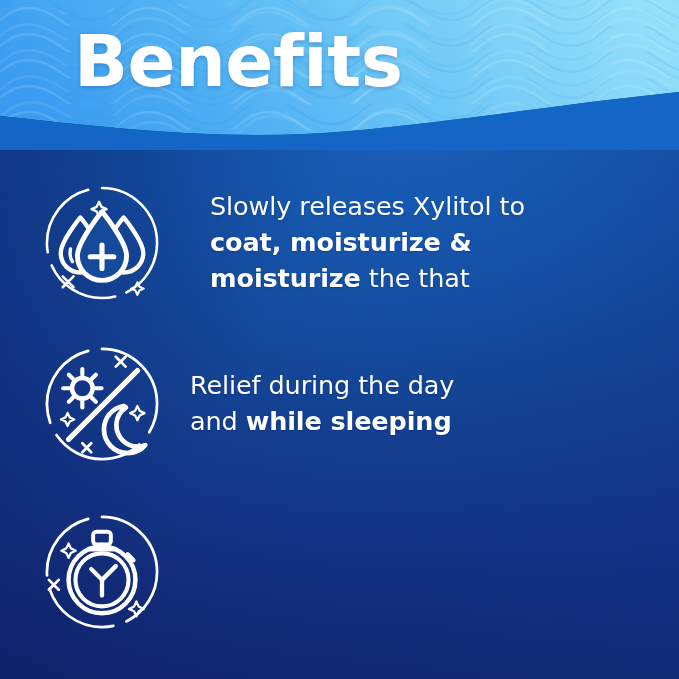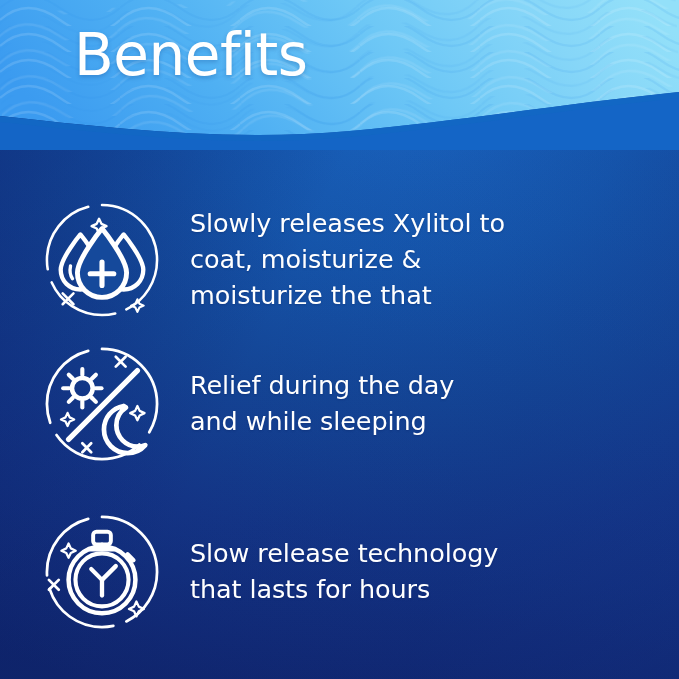--- a/index.html
+++ b/index.html
@@ -51,22 +51,22 @@
     display: block;
     width: 679px;
     height: 150px;
   }
 
   .header-title {
     position: absolute;
     left: 74px;
     top: 24px;
     font-family: "DejaVu Sans", sans-serif;
-    font-size: 58px;
-    font-weight: 400;
+    font-size: 71px;
+    font-weight: 700;
     letter-spacing: -0.5px;
     color: #ffffff;
     text-shadow: 0 2px 4px rgba(20,70,140,0.30);
     line-height: 1.08;
   }
 
   
   .rows {
     position: absolute;
     left: 0;
@@ -75,21 +75,21 @@
     height: 529px;
   }
 
   .benefit-row {
     position: absolute;
     left: 0;
     width: 679px;
     display: flex;
     align-items: center;
   }
-  .benefit-row.r0 { top: 40px;  height: 140px; }
+  .benefit-row.r0 { top: 23px;  height: 140px; gap: 20px; }
   .benefit-row.r1 { top: 184px; height: 140px; }
   .benefit-row.r2 { top: 352px; height: 140px; }
 
   .icon-cell {
     width: 190px;
     min-width: 190px;
     display: flex;
     align-items: center;
     justify-content: center;
     padding-left: 14px;
@@ -109,21 +109,21 @@
   .benefit-text {
     color: #ffffff;
     font-family: "DejaVu Sans", sans-serif;
     font-size: 25.5px;
     line-height: 1.40;
     font-weight: 400;
     letter-spacing: -0.1px;
     text-shadow: 0 1px 2px rgba(8,30,90,0.28);
   }
   .benefit-text b {
-    font-weight: 400;
+    font-weight: 700;
   }
 
   .line { display: block; white-space: nowrap; }
 </style>
 </head>
 <body>
 
 <div id="page">
 
   <div class="bg-base"></div>
@@ -255,22 +255,16 @@
             <path d="M60,68 L74,54" stroke-width="4.4"></path>
             <path d="M60,68 L60,84" stroke-width="4.4"></path>
             <path d="M60,68 L49,57" stroke-width="4.2"></path>
 
             <path d="M26,31 L28.3,36 L33.3,38.3 L28.3,40.6 L26,45.6 L23.7,40.6 L18.7,38.3 L23.7,36 Z" stroke-width="2.3"></path>
             <path d="M6,68 L16,78 M16,68 L6,78" stroke-width="2.8"></path>
             <path d="M95,90 L97.4,95.2 L102.6,97.6 L97.4,100 L95,105.2 L92.6,100 L87.4,97.6 L92.6,95.2 Z" stroke-width="2.3"></path>
           </g>
         </svg>
       </div>
-      <div class="text-cell">
-        <div class="benefit-text">
-          <span class="line"><span>Slow release technology</span></span>
-          <span class="line"><span>that </span><b>lasts for hours</b></span>
-        </div>
-      </div>
     </div>
 
   </div>
 </div>
 
 </body></html>

